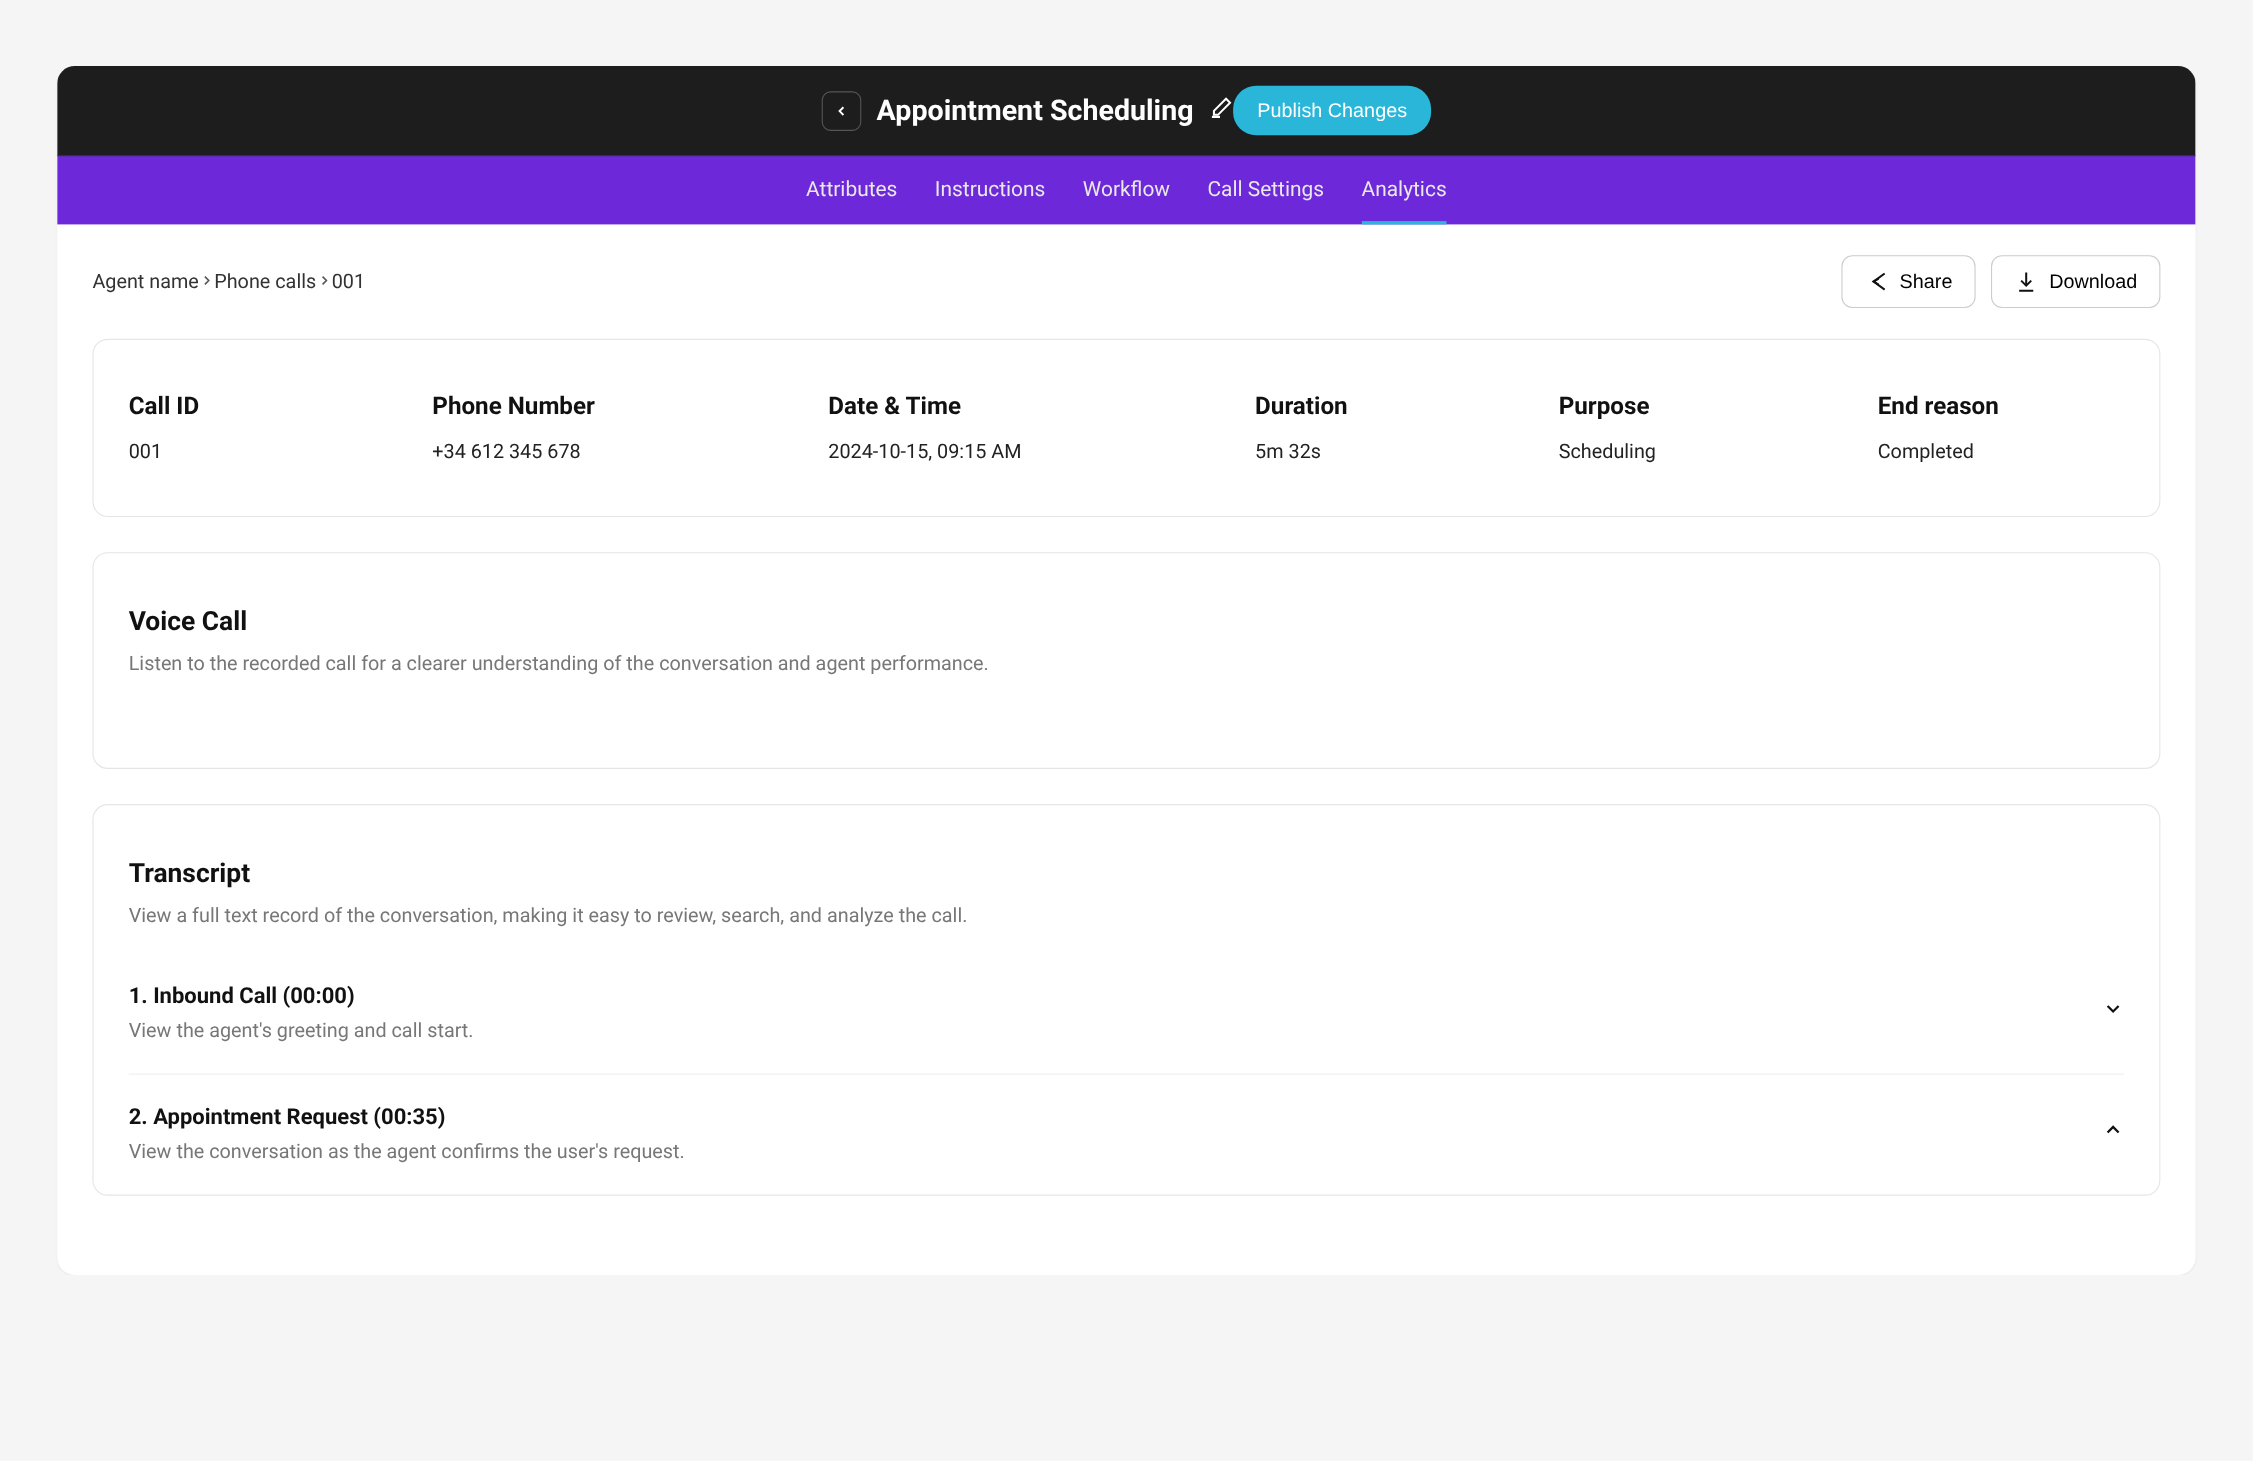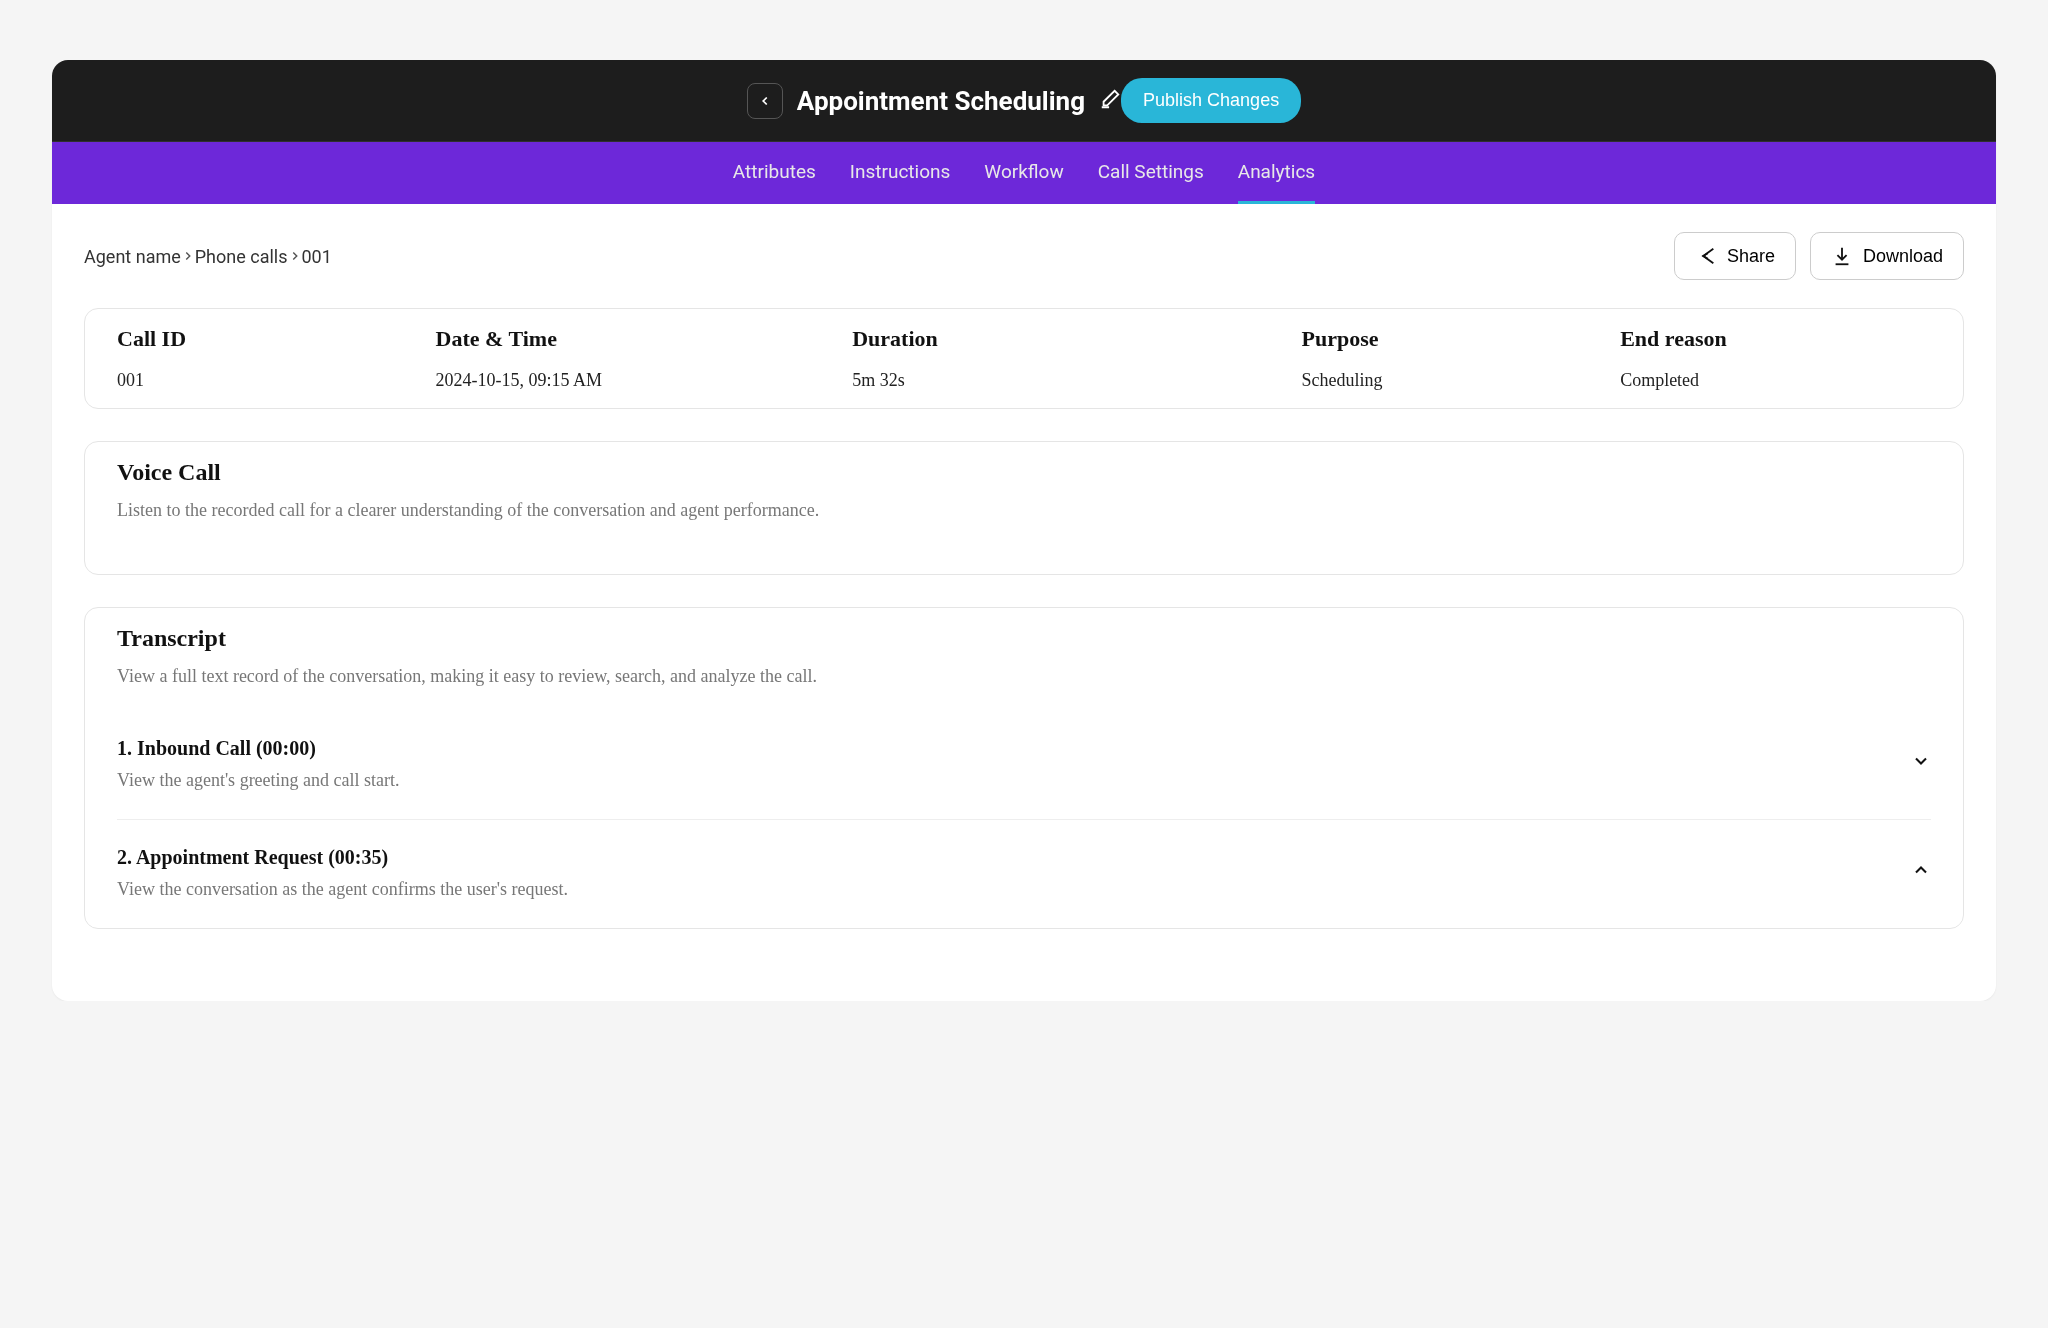--- a/index.html
+++ b/index.html
@@ -101,23 +101,22 @@
     border-radius: 10px;
     background: #fff;
     padding: 12px 20px;
     font-size: 18px;
     cursor: pointer;
   }
   .act-btn svg { width: 22px; height: 22px; }
   .card {
     border: 1px solid #e5e5e5;
     border-radius: 14px;
-    padding: 17px 32px;
+    padding: 48px 32px;
     margin-bottom: 32px;
-    font-family: Liberation Serif, serif;
   }
   .info-grid {
     display: flex;
     justify-content: space-between;
     gap: 24px;
   }
   .info-col {
     flex: 1;
   }
   .info-col:nth-child(1){flex:0.9}
@@ -262,20 +261,24 @@
       </div>
     </div>
 
     <div class="card">
       <div class="info-grid">
         <div class="info-col">
           <div class="info-label">Call ID</div>
           <div class="info-value">001</div>
         </div>
         <div class="info-col">
+          <div class="info-label">Phone Number</div>
+          <div class="info-value">+34 612 345 678</div>
+        </div>
+        <div class="info-col">
           <div class="info-label">Date &amp; Time</div>
           <div class="info-value">2024-10-15, 09:15 AM</div>
         </div>
         <div class="info-col">
           <div class="info-label">Duration</div>
           <div class="info-value">5m 32s</div>
         </div>
         <div class="info-col">
           <div class="info-label">Purpose</div>
           <div class="info-value">Scheduling</div>

